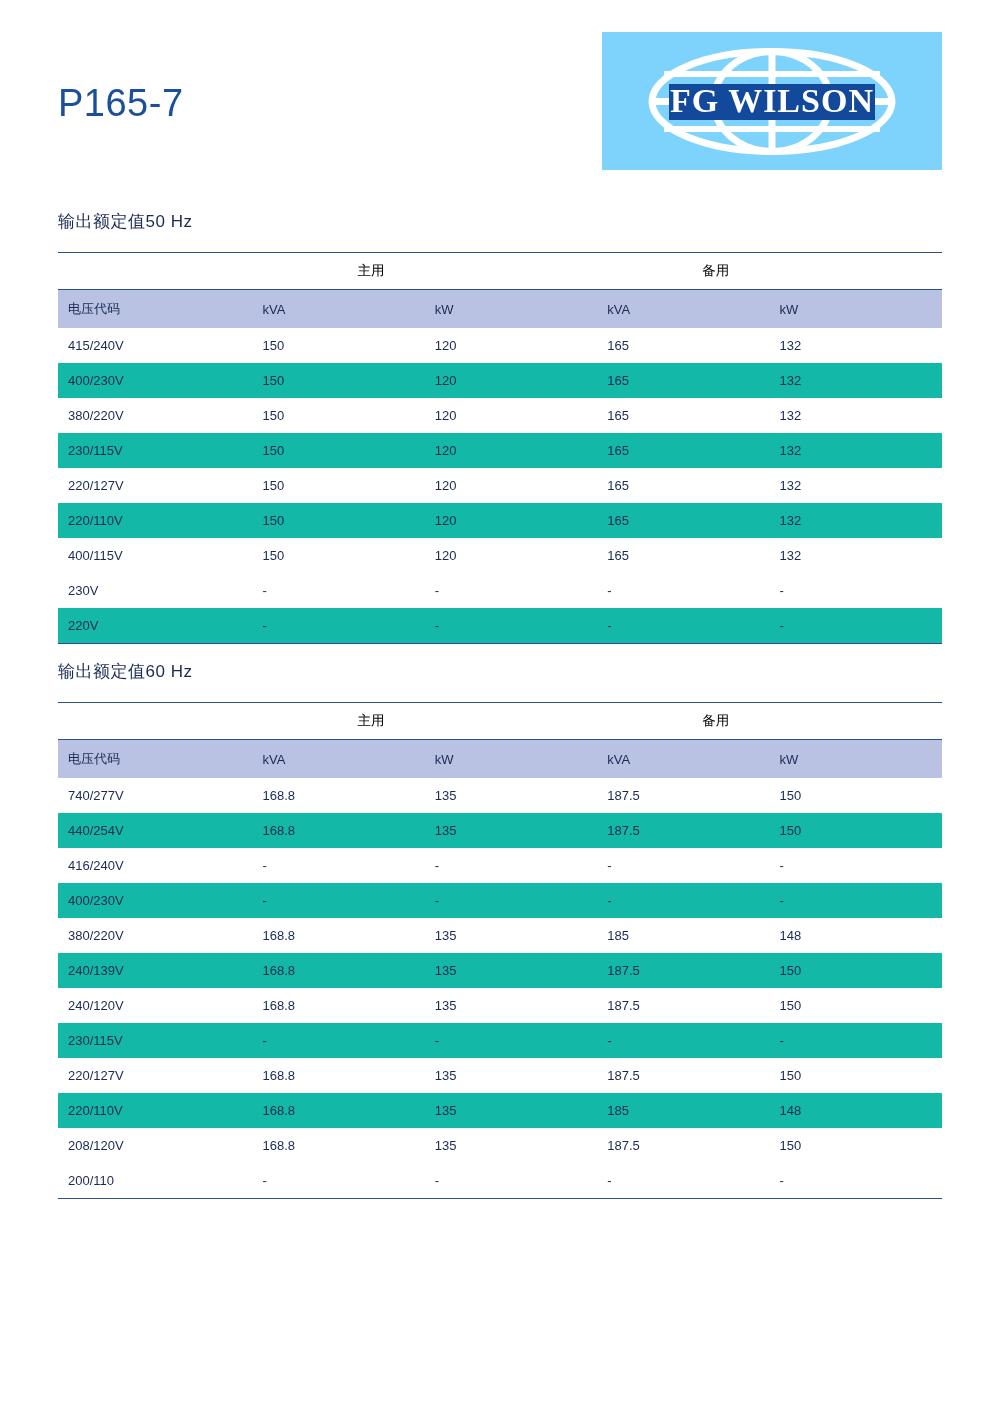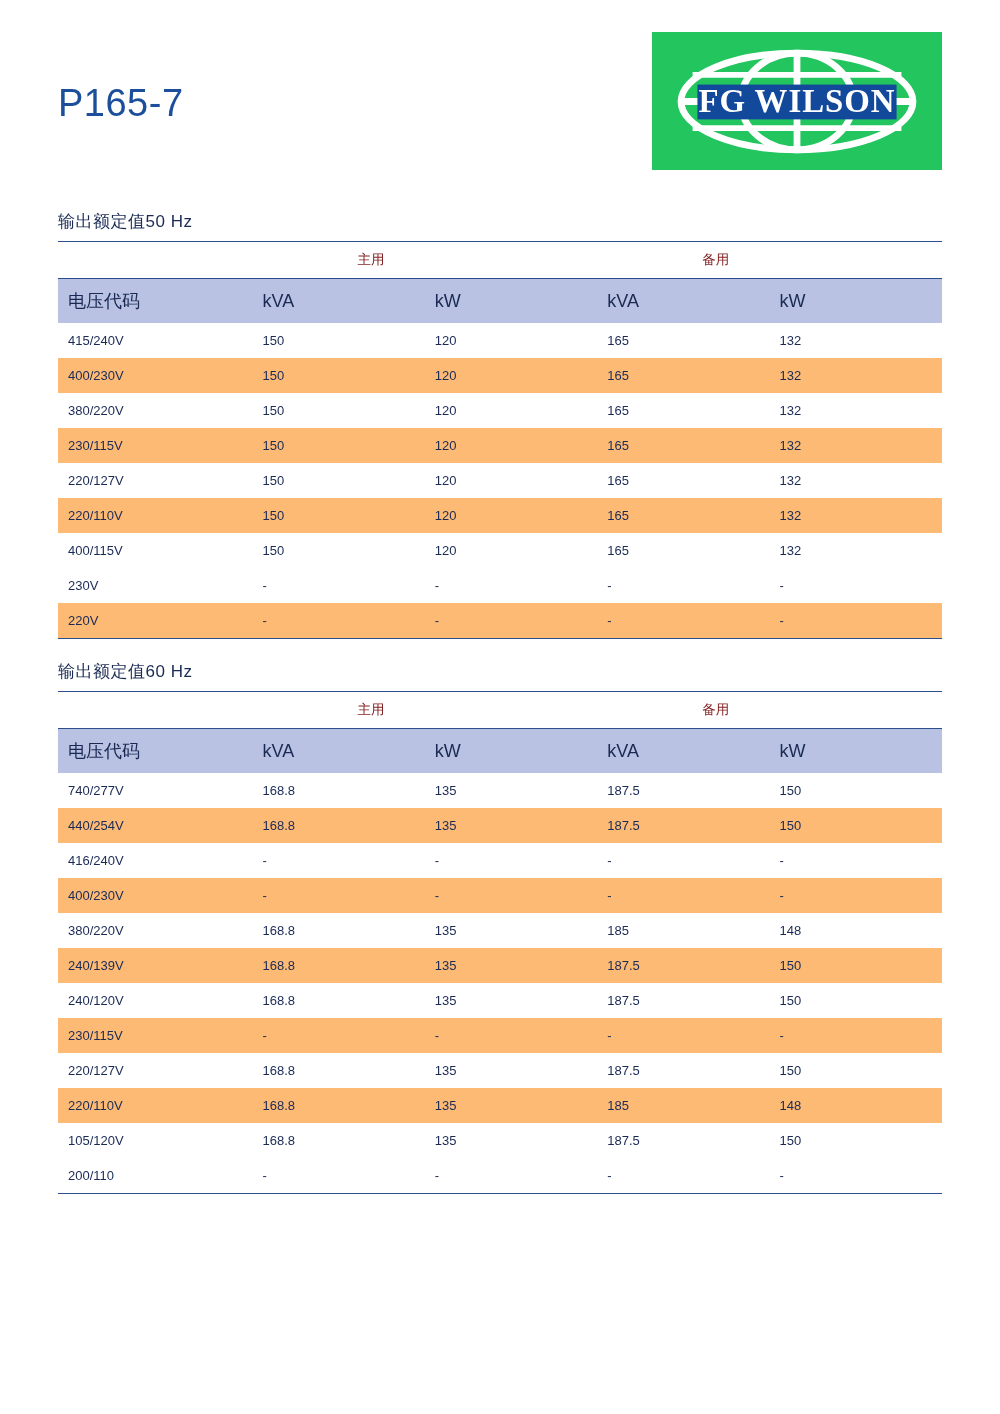--- a/index.html
+++ b/index.html
@@ -35,85 +35,85 @@
     font-size: 38px;
     color: #1b4f9c;
     letter-spacing: 0.5px;
     font-family: "Liberation Sans", sans-serif;
     font-weight: 400;
   }
   .logo-box {
     position: absolute;
     right: 58px;
     top: 32px;
-    width: 290px;
+    width: 340px;
     height: 138px;
-    background: #22c55e;
+    background: #7dd3fc;
     display: flex;
     align-items: center;
     justify-content: center;
   }
   .logo-box svg {
     display: block;
   }
 
   
   .section {
     position: absolute;
     left: 58px;
     width: 884px;
   }
   .section-title {
     font-size: 17px;
     color: #1a2a55;
-    padding-bottom: 8px;
+    padding-bottom: 19px;
     border-bottom: 1.5px solid #2b4f8e;
     font-family: "Liberation Sans", sans-serif;
     letter-spacing: 0.5px;
   }
 
   table.rating {
     width: 100%;
     border-collapse: collapse;
     table-layout: fixed;
     font-size: 13px;
   }
   table.rating col.c0 { width: 22%; }
   table.rating col.c1 { width: 19.5%; }
   table.rating col.c2 { width: 19.5%; }
   table.rating col.c3 { width: 19.5%; }
   table.rating col.c4 { width: 19.5%; }
 
   table.rating tr.group th {
     font-weight: normal;
     font-size: 13.5px;
-    color: #7f1d1d;
+    color: #000000;
     text-align: left;
     padding: 9px 0 9px 0;
     border-bottom: 1.2px solid #2b4f8e;
   }
   table.rating tr.group th.blank { }
   table.rating tr.group th.grp { padding-left: 105px; }
 
   table.rating tr.head th {
     background: #b9c2e2;
     font-weight: normal;
     text-align: left;
     color: #1a2a55;
     padding: 10px 0 10px 10px;
-    font-size: 18px;
+    font-size: 13px;
   }
 
   table.rating tbody td {
     padding: 10px 0 10px 10px;
     color: #1a2a55;
     font-size: 13px;
   }
   table.rating tbody tr.alt td {
-    background: #fdba74;
+    background: #14b8a6;
   }
   table.rating tbody tr:last-child td {
     border-bottom: 1.5px solid #2b4f8e;
     margin-top: 42px;
   }
 
   .sec50 { top: 210px; }
   .sec60 { top: 660px; }
 </style>
 </head>
@@ -319,21 +319,21 @@
           <td>150</td>
         </tr>
         <tr class="alt">
           <td>220/110V</td>
           <td>168.8</td>
           <td>135</td>
           <td>185</td>
           <td>148</td>
         </tr>
         <tr>
-          <td>105/120V</td>
+          <td>208/120V</td>
           <td>168.8</td>
           <td>135</td>
           <td>187.5</td>
           <td>150</td>
         </tr>
         <tr>
           <td>200/110</td>
           <td>-</td>
           <td>-</td>
           <td>-</td>

